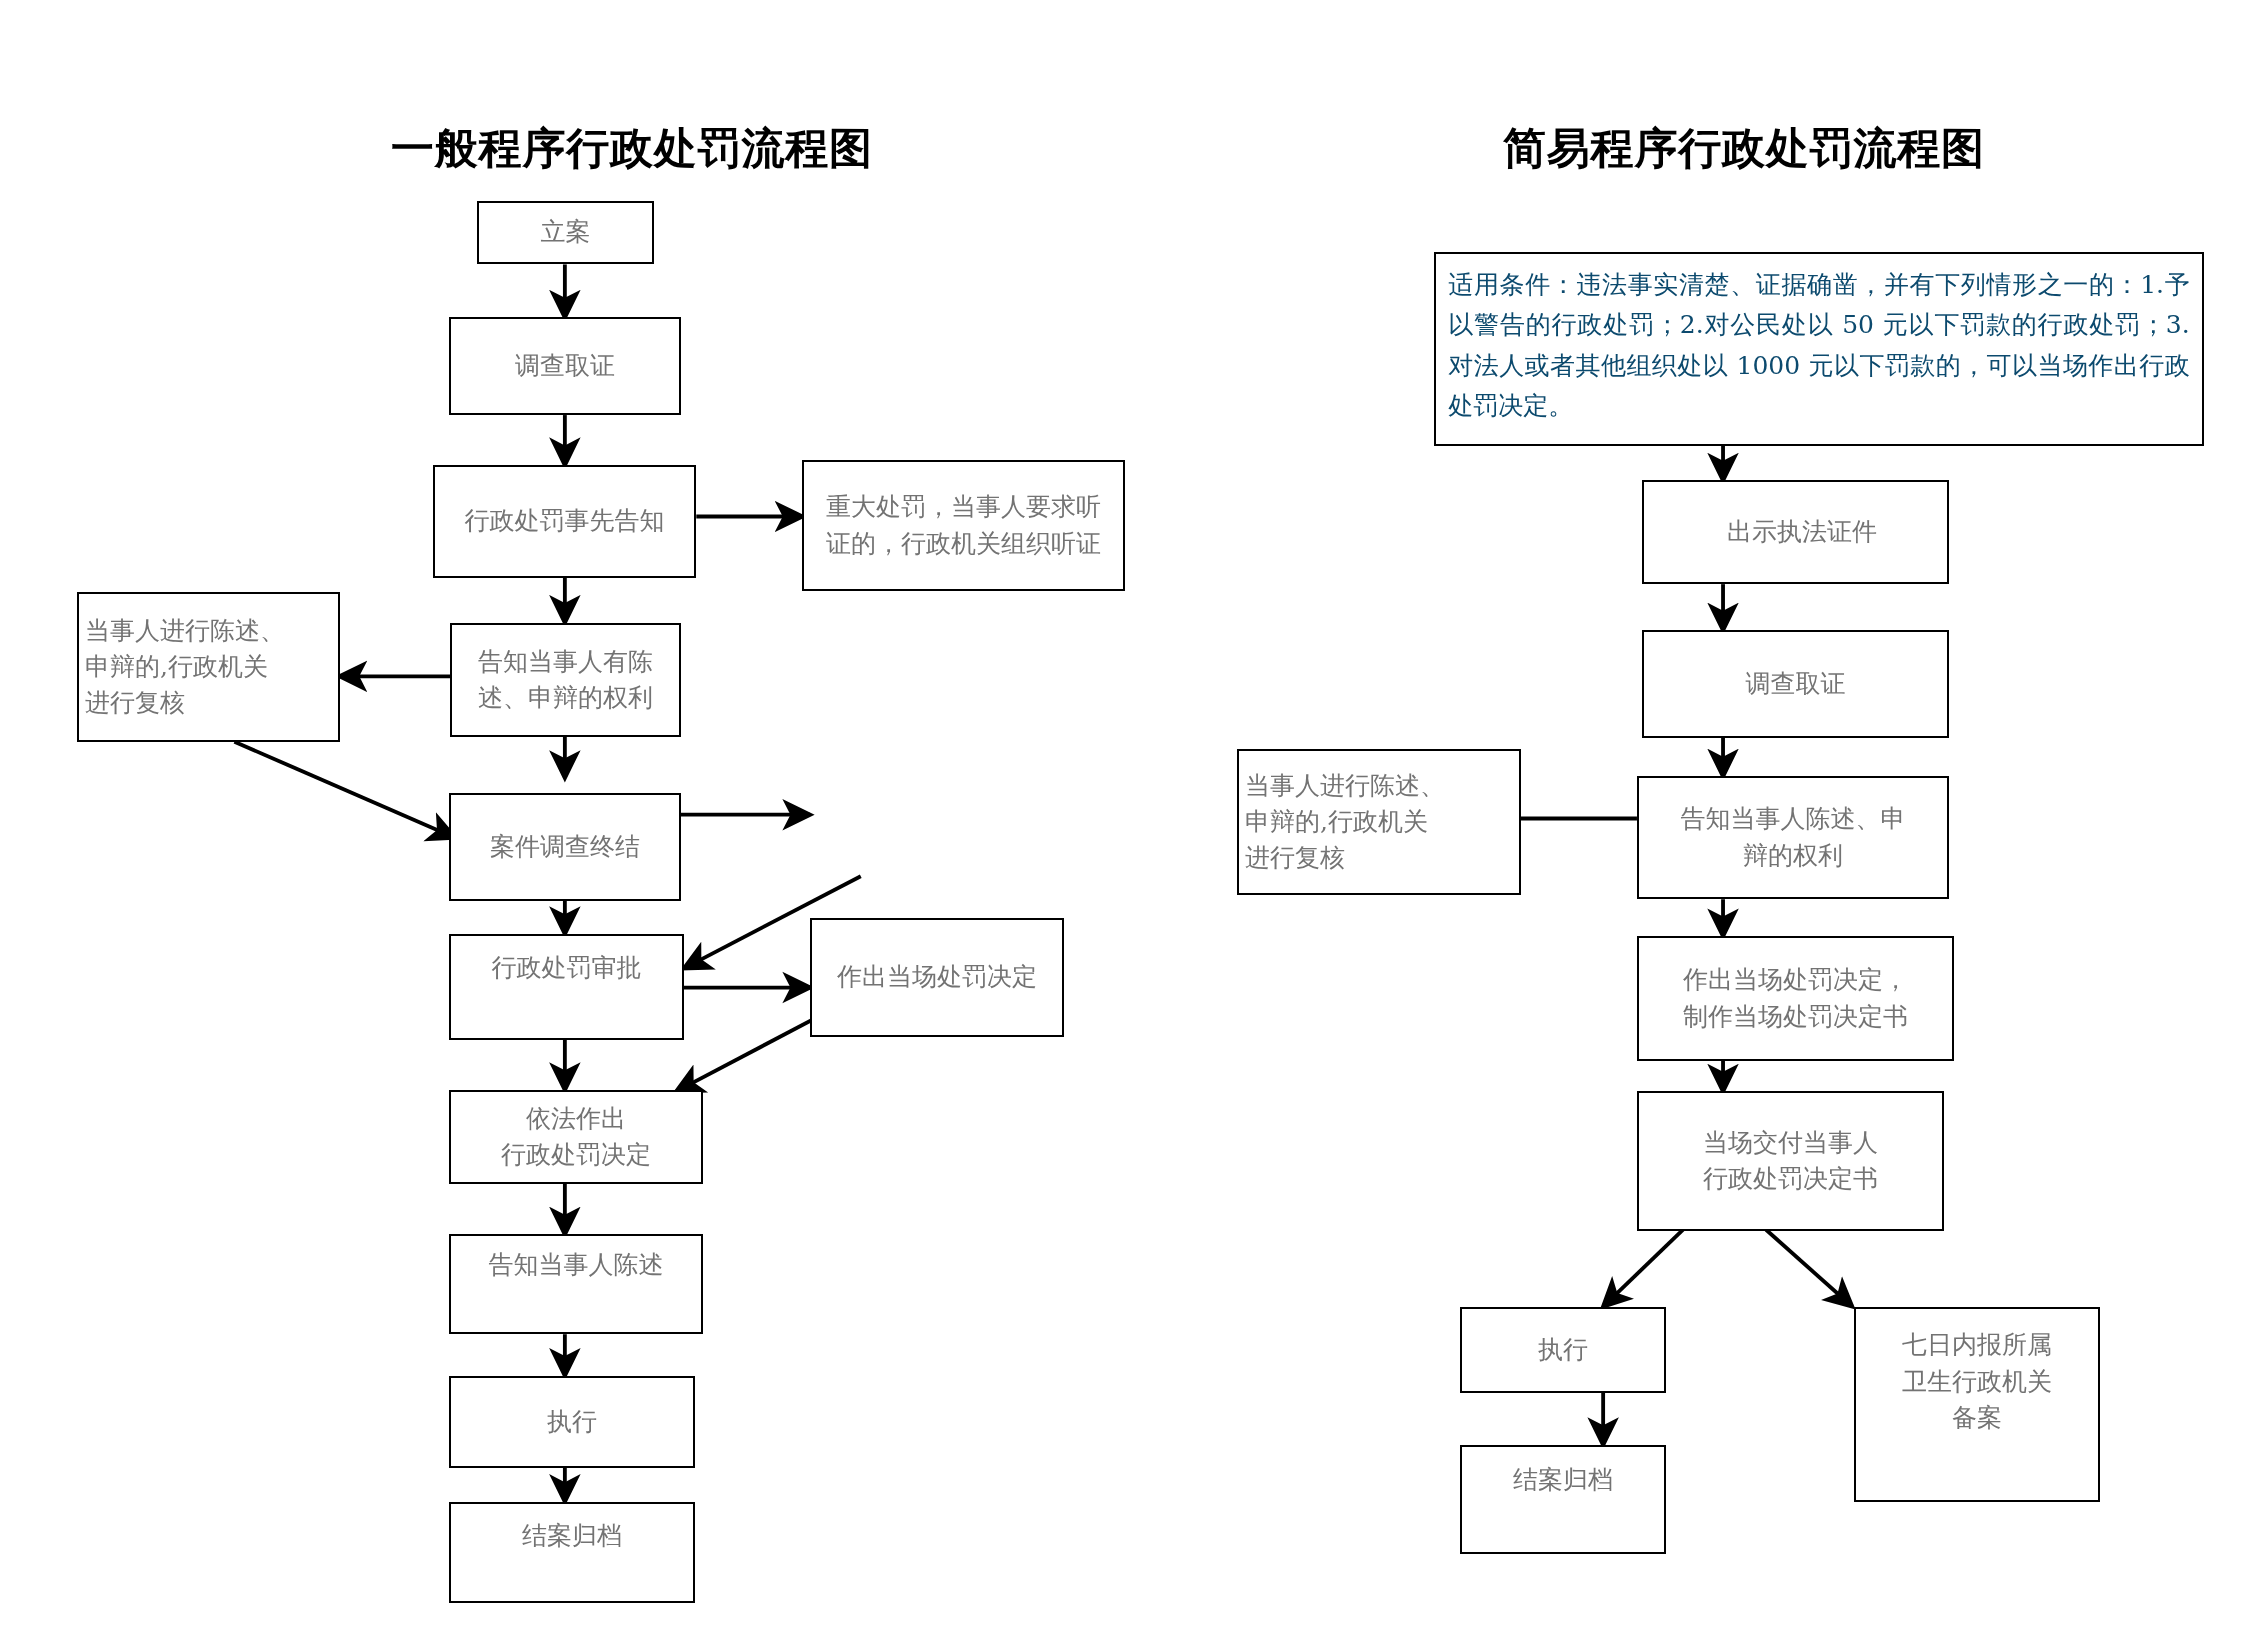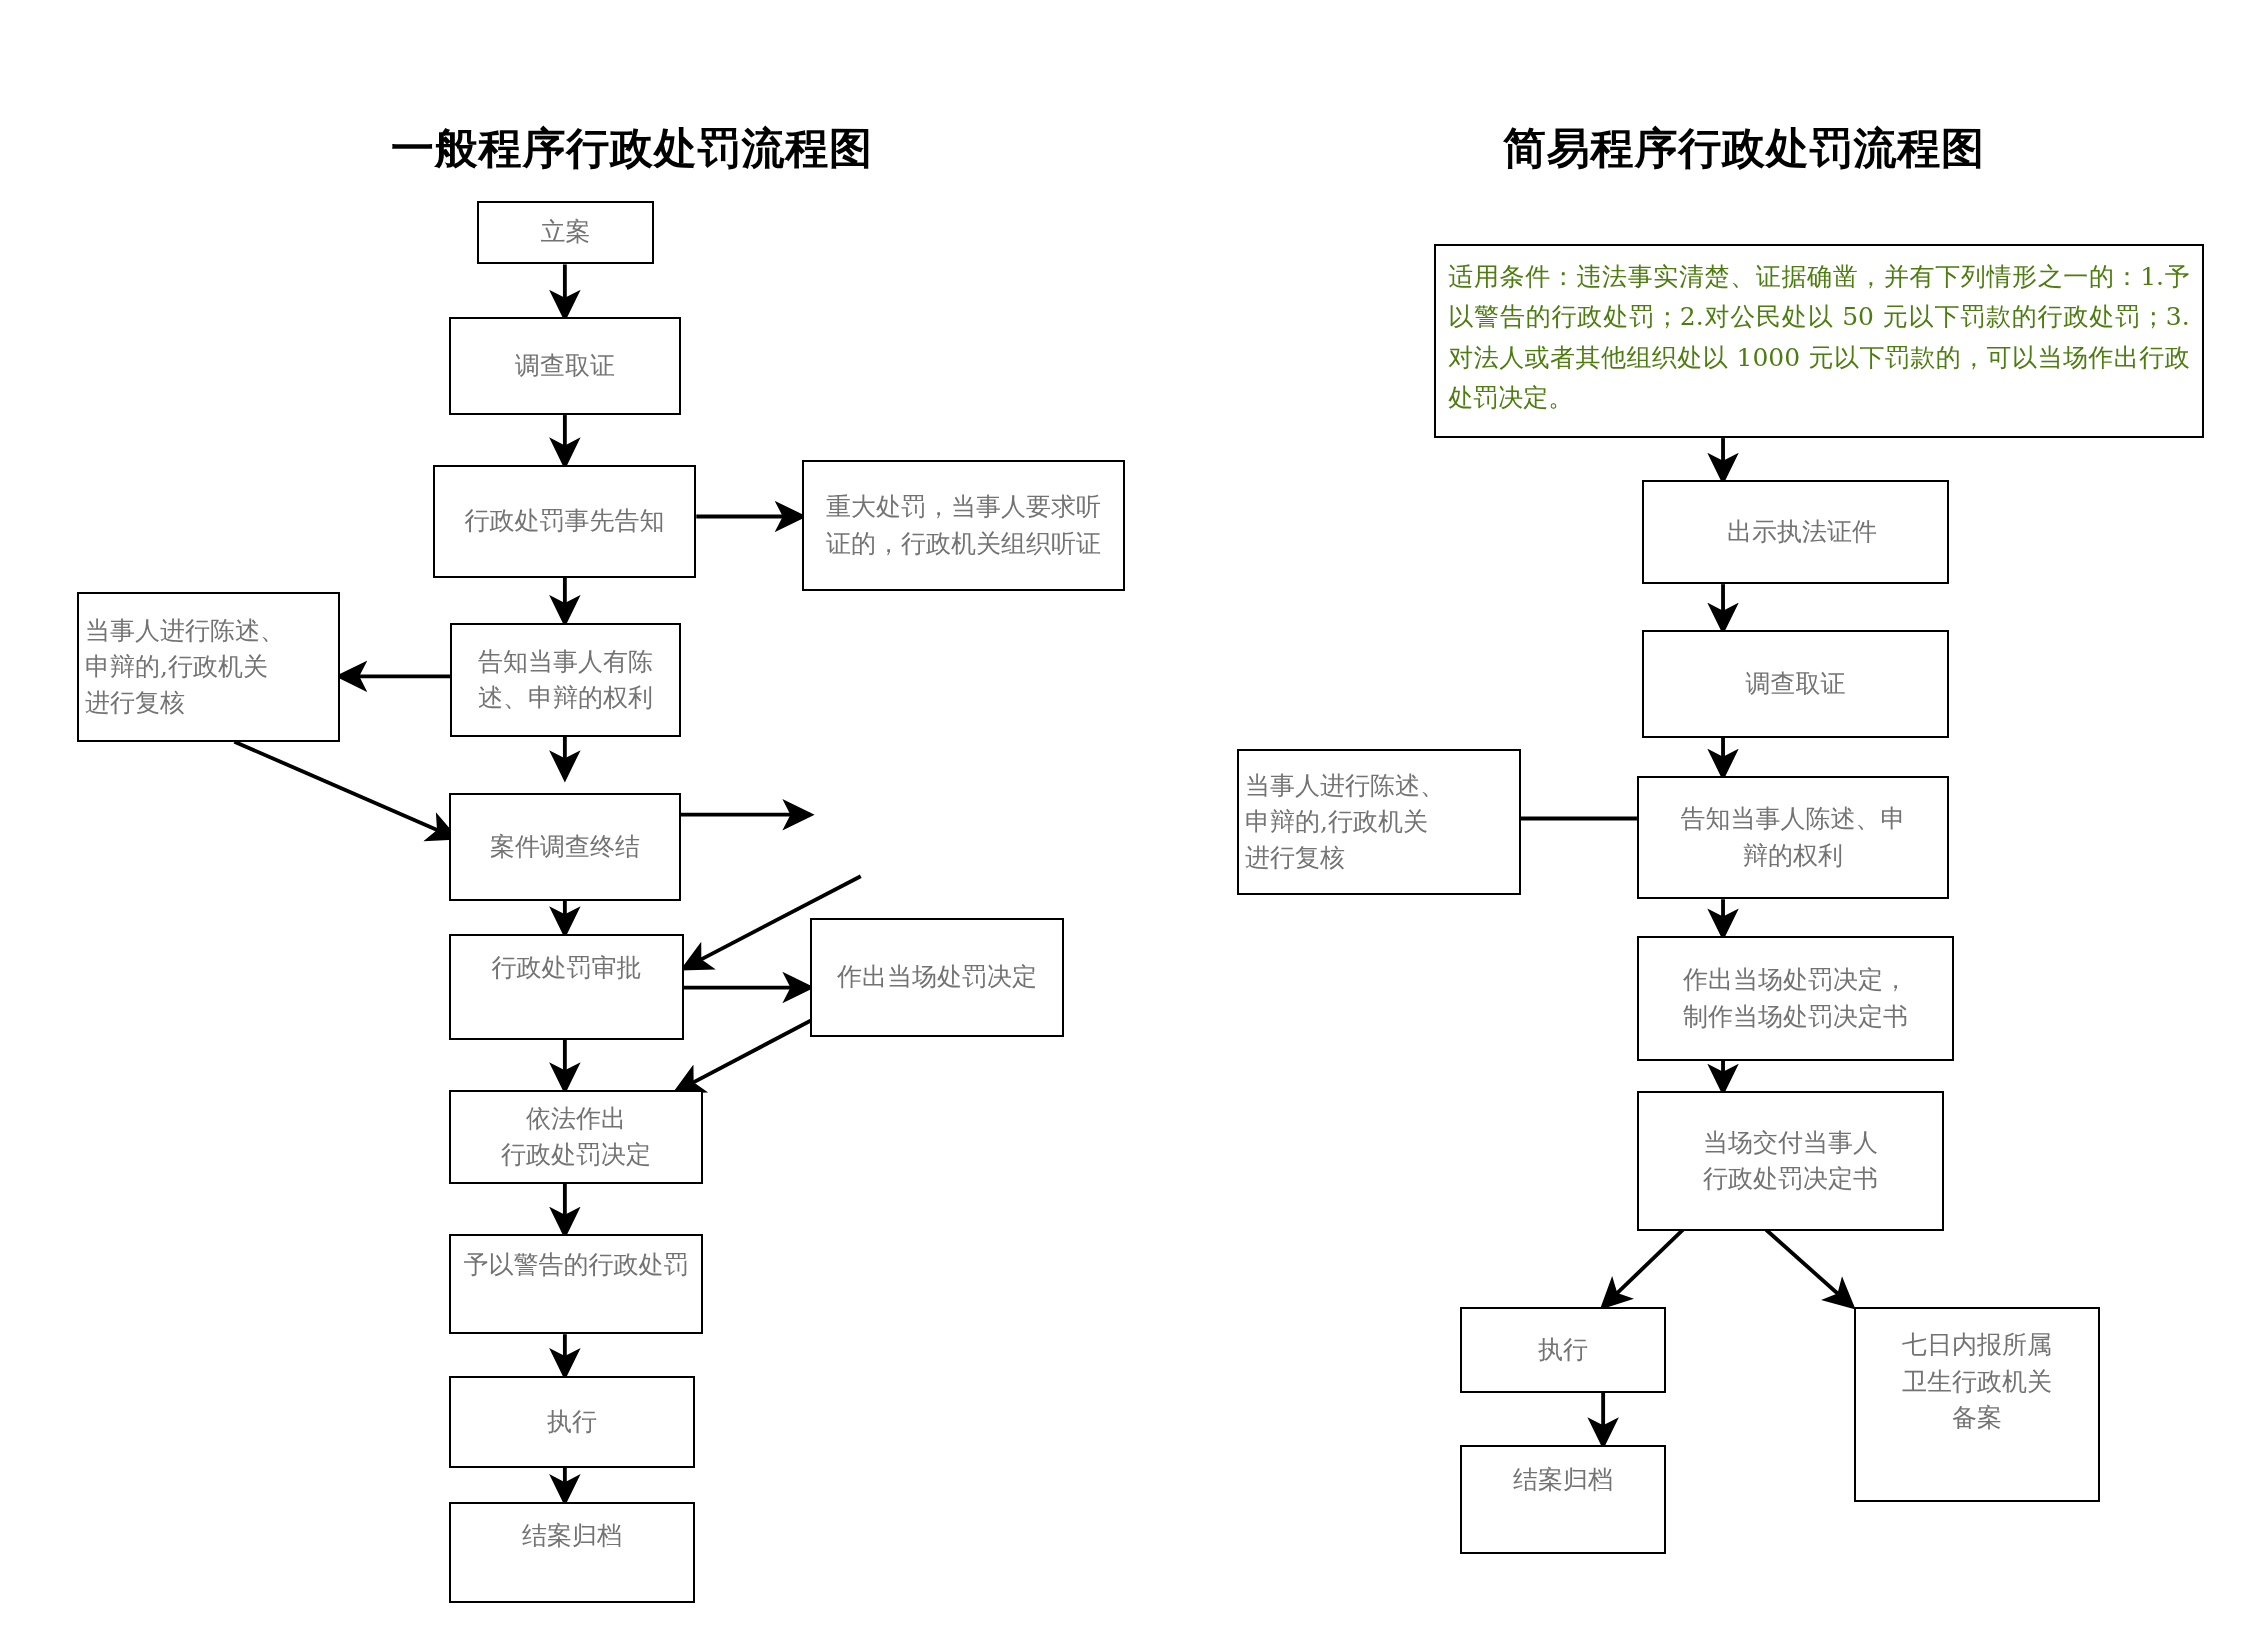--- a/index.html
+++ b/index.html
@@ -40,24 +40,25 @@
   .node .lbl{display:block;white-space:pre-line;}
 
   .para{
     position:absolute;
     box-sizing:border-box;
     border:2.3px solid #000;
     background:#fff;
     font-family:"DejaVu Serif","Liberation Serif",serif;
     font-size:25px;
     line-height:1.62;
-    color:#4d7c0f;
+    color:#0c4a6e;
     padding:10.8px 12.3px 7.7px 12.3px;
     text-align:justify;
     white-space:pre-line;
+    margin-top:8px;
   }
 </style>
 </head>
 <body>
 
 <div class="canvas">
 
   <svg class="edges" viewBox="0 0 2942 2126">
     <defs>
       <marker id="ah" markerWidth="9" markerHeight="9" refX="7.2" refY="4.5" orient="auto" markerUnits="strokeWidth">
@@ -137,21 +138,21 @@
   <div class="node" style="left:810px;top:918px;width:254px;height:119px;">
     <span class="lbl">作出当场处罚决定</span>
   </div>
 
   <div class="node" style="left:449px;top:1090px;width:254px;height:94px;">
     <span class="lbl">依法作出
 行政处罚决定</span>
   </div>
 
   <div class="node" style="left:449px;top:1234px;width:254px;height:100px;">
-    <span class="lbl" style="align-self:flex-start;margin-top:7.7px;">予以警告的行政处罚</span>
+    <span class="lbl" style="align-self:flex-start;margin-top:7.7px;">告知当事人陈述</span>
   </div>
 
   <div class="node" style="left:449px;top:1376px;width:246px;height:92px;">
     <span class="lbl">执行</span>
   </div>
 
   <div class="node" style="left:449px;top:1502px;width:246px;height:101px;">
     <span class="lbl" style="align-self:flex-start;margin-top:10.8px;">结案归档</span>
   </div>
 

